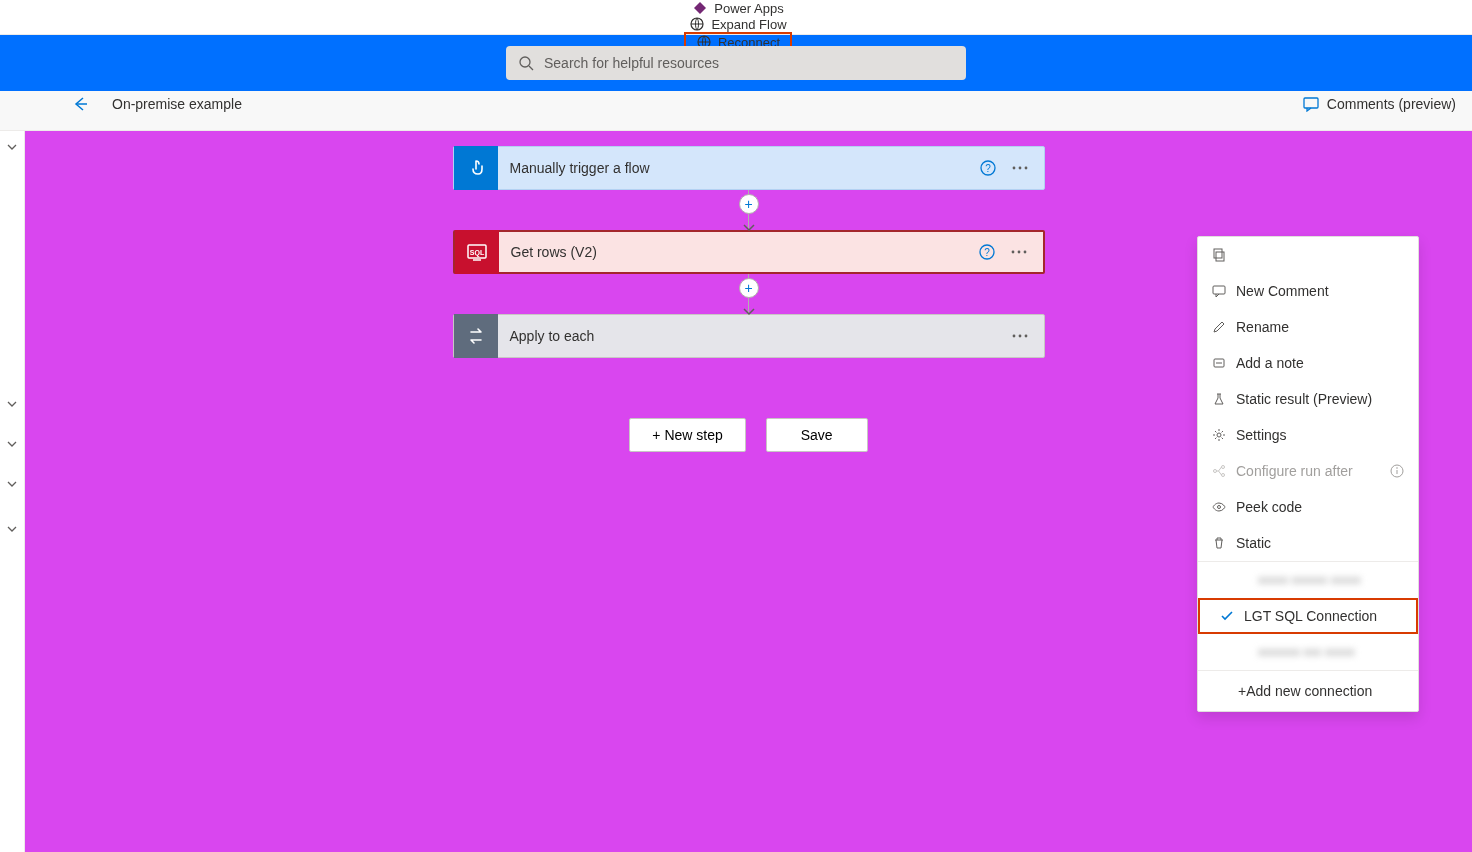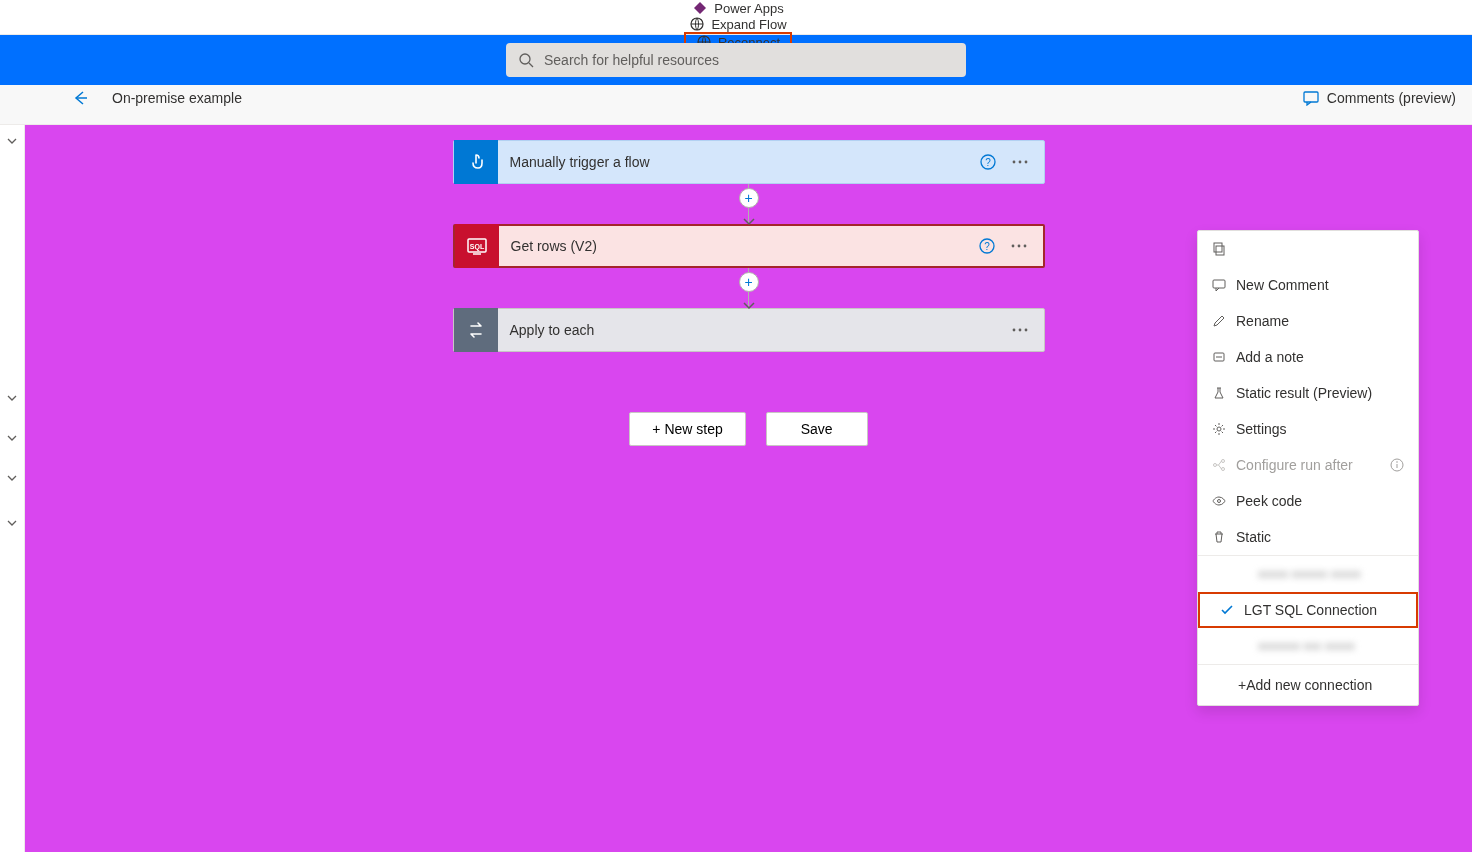--- a/index.html
+++ b/index.html
@@ -3,21 +3,21 @@
 <meta charset="utf-8">
 <style>
   * { box-sizing: border-box; margin: 0; padding: 0; font-family: "Segoe UI", Arial, sans-serif; }
   body { background: #ffffff; color: #323130; font-size: 14px; overflow: hidden; }
 
   .tab-bar { height: 35px; background: #ffffff; display: flex; align-items: center; border-bottom: 1px solid #edebe9; padding-left: 4px; flex-direction: column; }
   .tab-item { display: flex; align-items: center; height: 35px; padding: 0 12px; gap: 6px; font-size: 13px; color: #323130; cursor: pointer; }
   .tab-item.highlight { border: 2px solid #d83b01; padding: 0 10px; }
   .tab-icon { width: 16px; height: 16px; display: flex; align-items: center; justify-content: center; }
 
-  .header-bar { height: 50px; background: #0070ff; display: flex; align-items: center; justify-content: center; }
+  .header-bar { height: 56px; background: #0070ff; display: flex; align-items: center; justify-content: center; }
   .search-box { width: 460px; height: 34px; background: #e1dfdd; border-radius: 4px; display: flex; align-items: center; padding: 0 12px; gap: 10px; }
   .search-box svg { flex: none; }
   .search-input { border: none; background: transparent; flex: 1; font-size: 14px; color: #605e5c; outline: none; }
   .search-input::placeholder { color: #605e5c; }
 
   .sub-header { height: 40px; background: #f8f8f8; border-bottom: 1px solid #edebe9; display: flex; align-items: center; justify-content: space-between; padding: 0 16px 13px 8px; }
   .left-group { display: flex; align-items: center; gap: 16px; }
   .back-arrow { width: 32px; height: 32px; display: flex; align-items: center; justify-content: center; color: #0078d4; cursor: pointer; }
   .flow-title { font-size: 14px; color: #323130; }
   .comments-btn { display: flex; align-items: flex-end; gap: 8px; color: #323130; cursor: pointer; font-size: 14px; }

